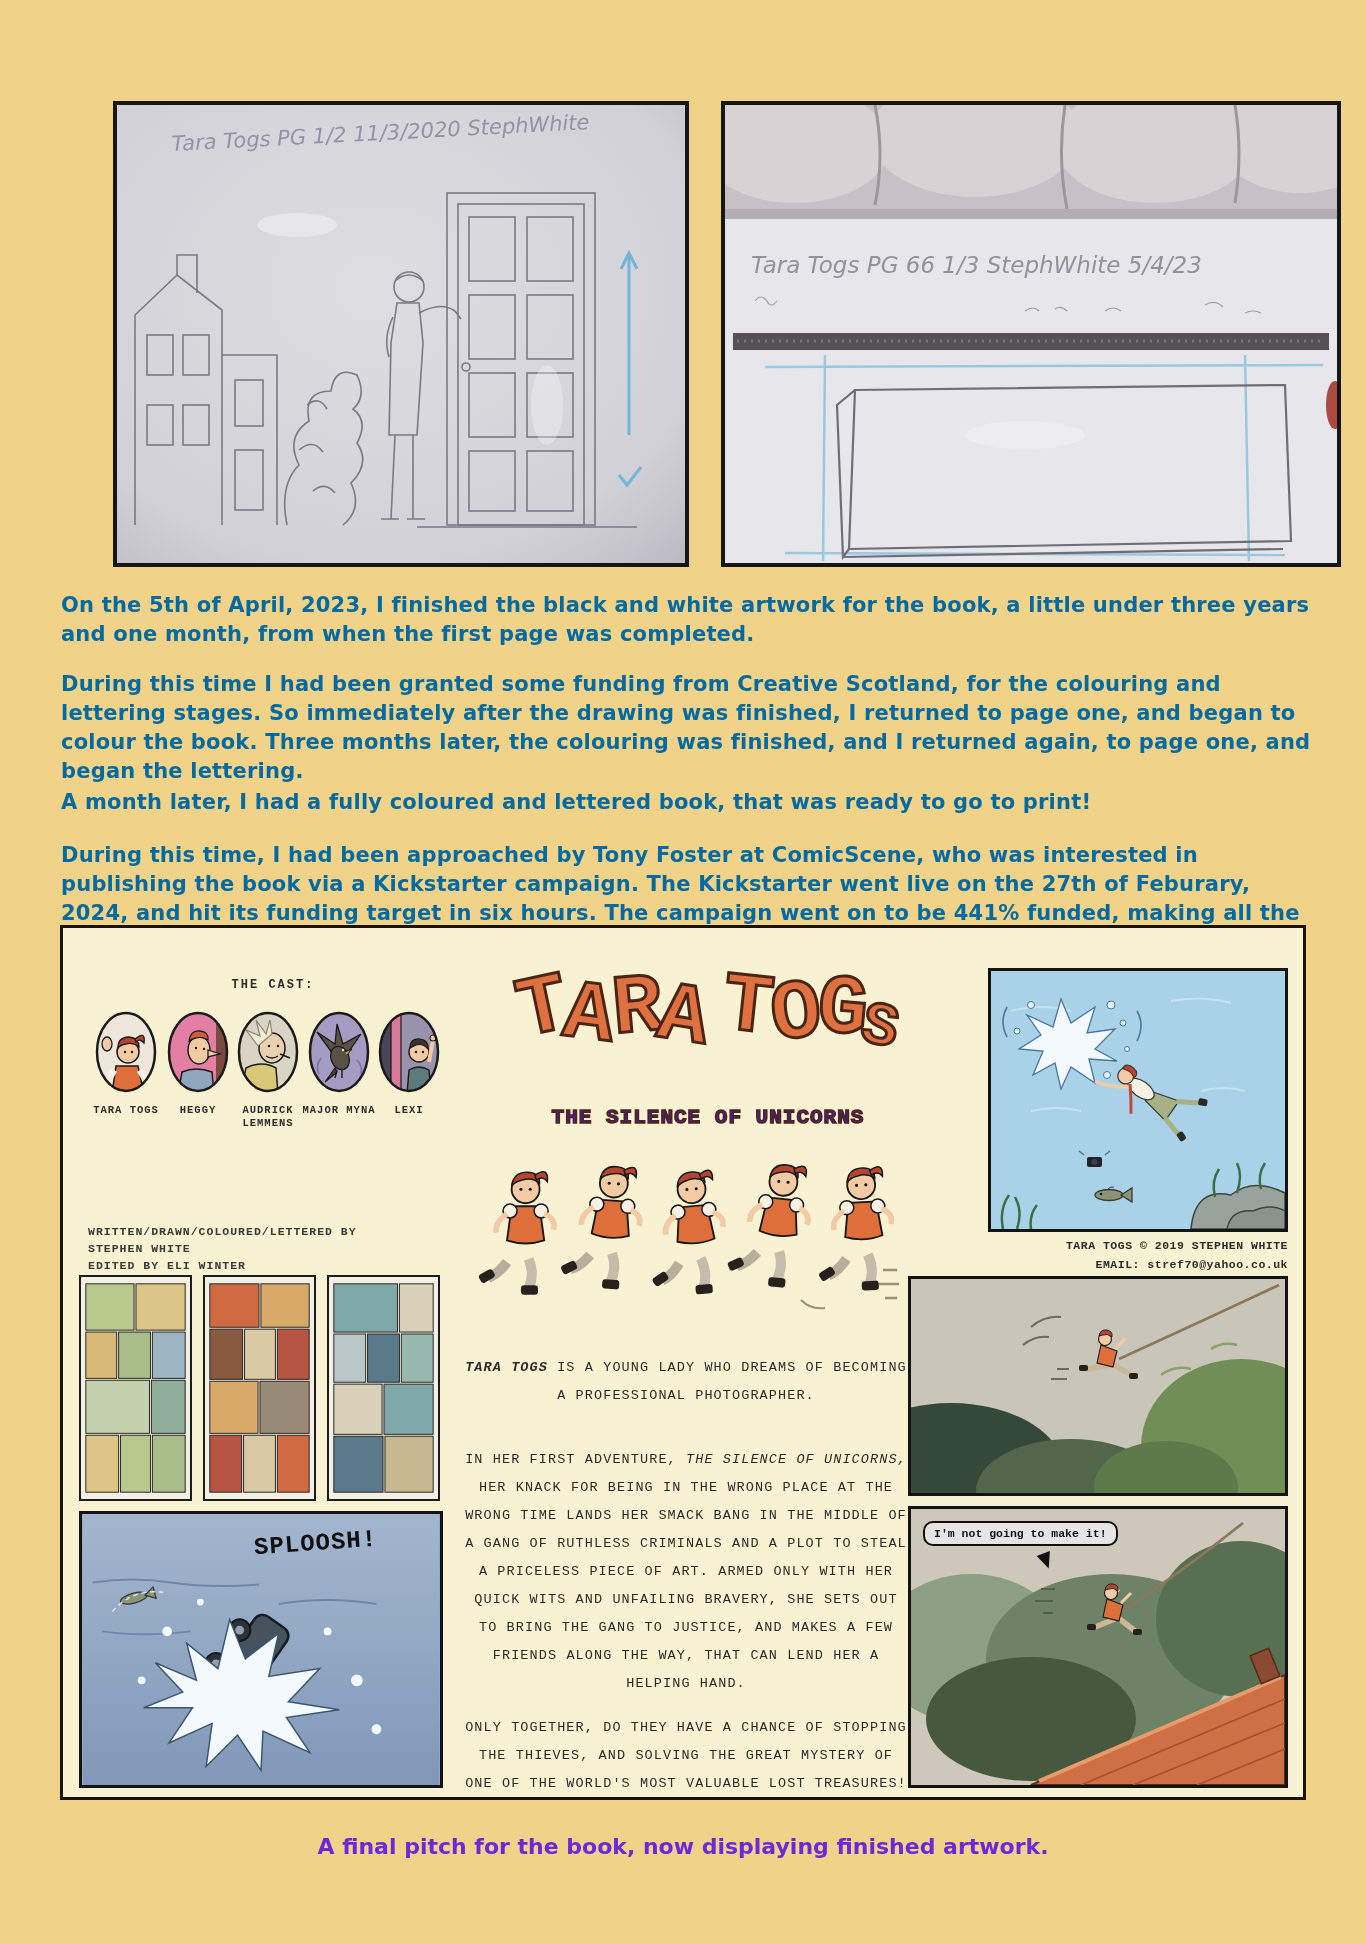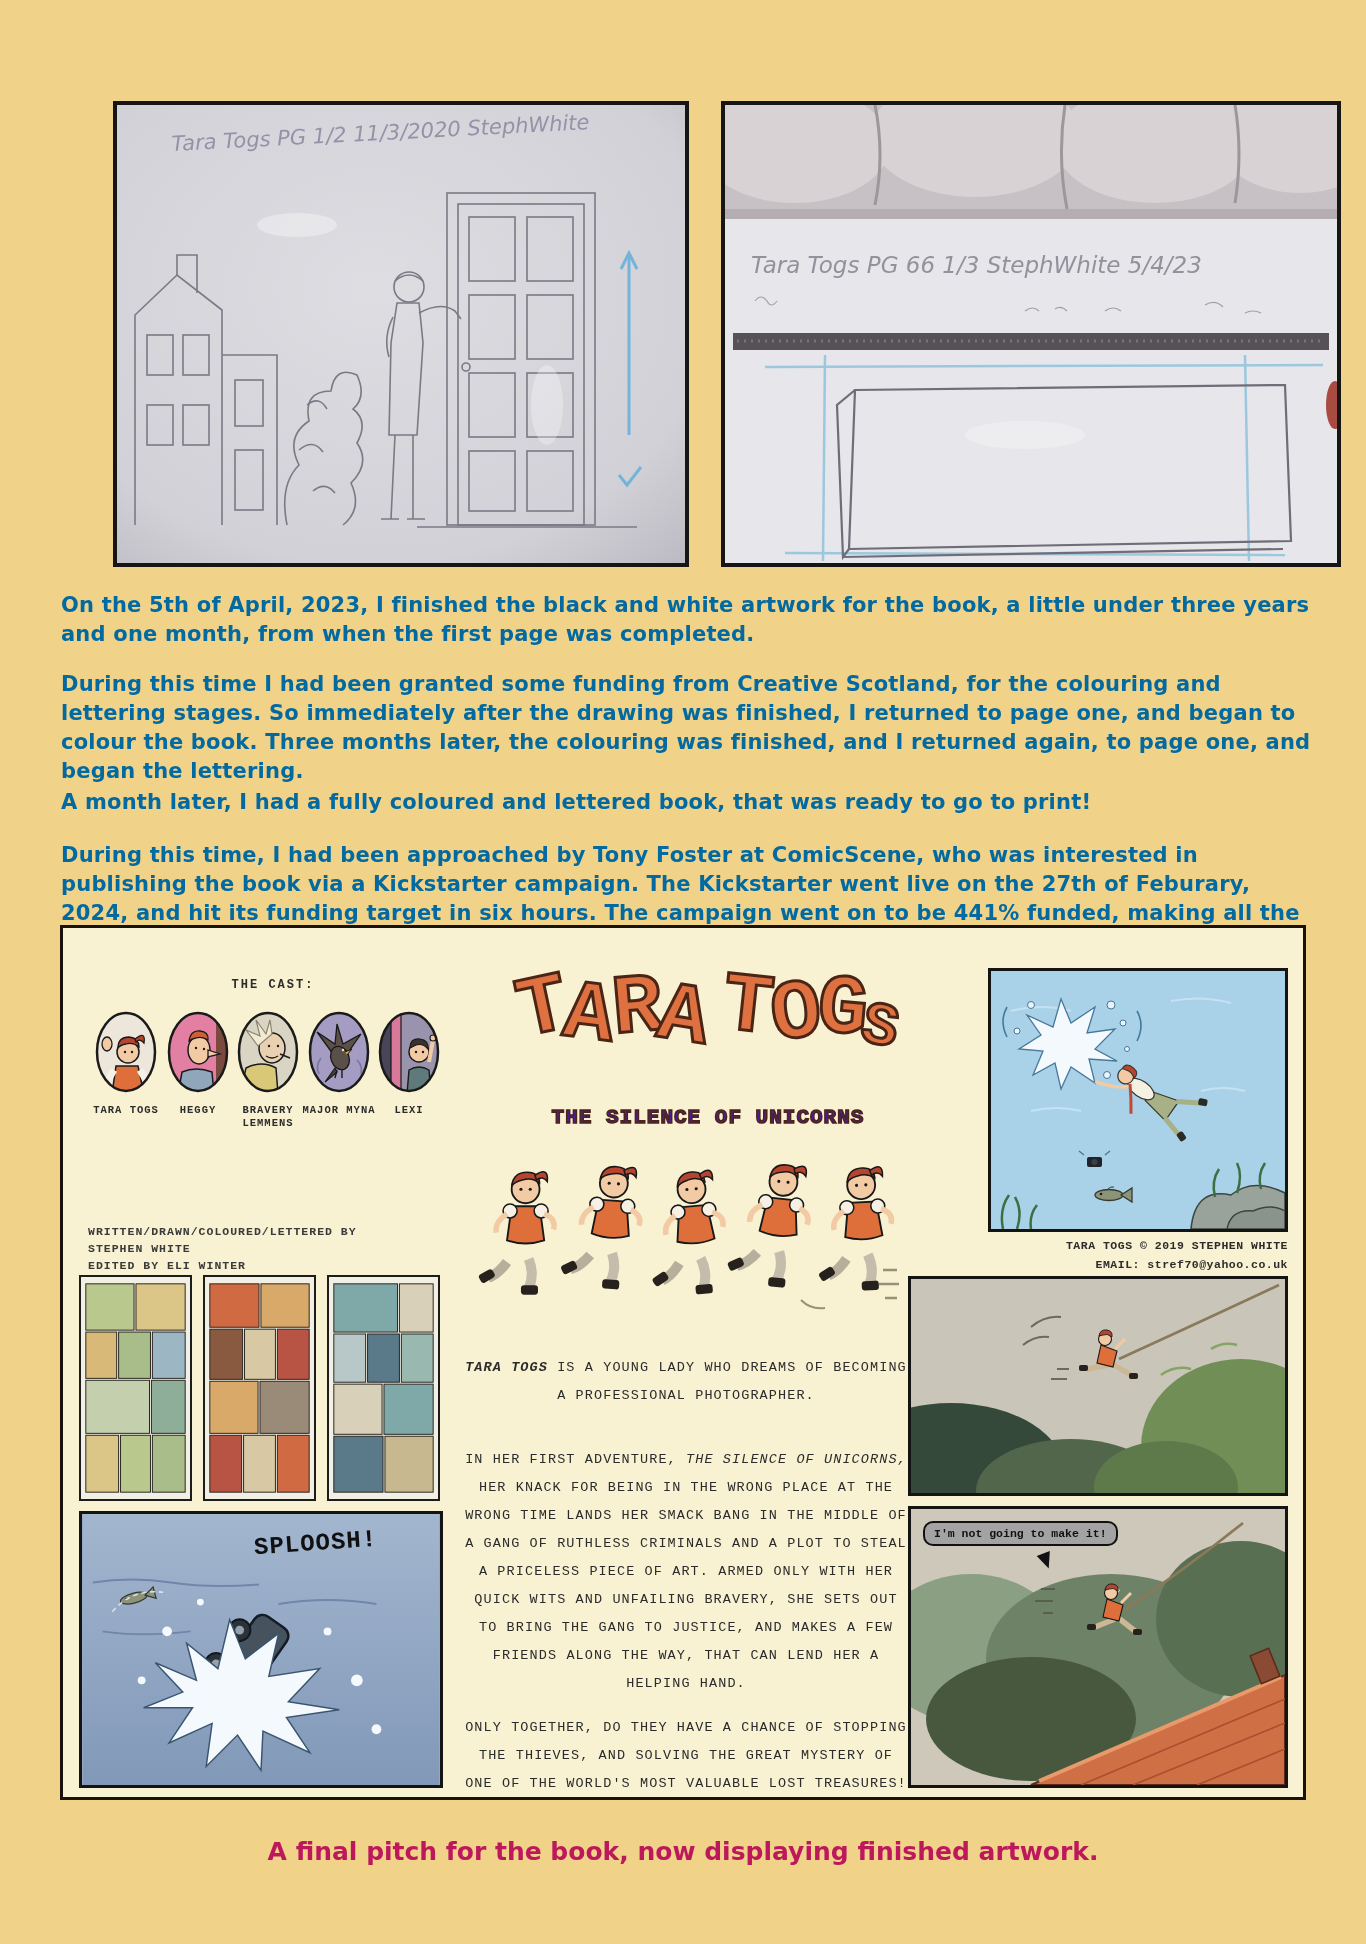--- a/index.html
+++ b/index.html
@@ -10,21 +10,21 @@
   .photo{position:absolute;border:4px solid #161616;background:#d6d5da;box-sizing:border-box;}
   #photoL{left:73px;top:85px;width:576px;height:466px;}
   #photoR{left:681px;top:85px;width:620px;height:466px;text-align:center;}
   .photo svg{display:block;width:100%;height:100%;}
 
   
   .para{position:absolute;left:61px;width:1254px;font-size:21px;line-height:29px;
         font-weight:bold;color:#0369a1;letter-spacing:.2px;}
   #p1{top:570px}#p2{top:649px}#p3{top:767px}#p4{top:820px}
   .caption{position:absolute;top:1812px;left:0;width:100%;text-align:center;
-        font-size:25px;font-weight:bold;color:#be185d;}
+        font-size:22px;font-weight:bold;color:#6d28d9;}
 
   
   .poster{position:absolute;left:60px;top:925px;width:1246px;height:875px;
         background:#f8f1d2;border:3px solid #19130b;box-sizing:border-box;font-family:Liberation Mono, monospace;}
 
   .cast-heading{position:absolute;left:20px;top:50px;width:380px;text-align:center;
         font-size:12px;font-weight:bold;letter-spacing:2px;color:#2c2c2c;}
   .oval{position:absolute;top:80px;width:64px;height:88px;}
   .oval svg{display:block;width:100%;height:100%;}
   #oval0{left:31px}#oval1{left:103px}#oval2{left:173px}#oval3{left:244px}#oval4{left:314px}
@@ -79,21 +79,21 @@
   .copyright{position:absolute;left:905px;top:308px;width:320px;text-align:right;
         font-size:11.5px;font-weight:bold;line-height:19px;letter-spacing:.5px;color:#2c2c2c;}
 
   .trees-panel{position:absolute;left:845px;top:348px;width:380px;height:220px;
         border:3px solid #141414;box-sizing:border-box;background:#c9c5b8;overflow:hidden;}
   .trees-panel svg{display:block;width:100%;height:100%;}
 
   .roof-panel{position:absolute;left:845px;top:578px;width:380px;height:282px;
         border:3px solid #141414;box-sizing:border-box;background:#cdc8ba;overflow:hidden;}
   .roof-panel svg{display:block;width:100%;height:100%;}
-  .bubble{position:absolute;left:12px;top:12px;background:#a3a3a3;border:2px solid #111;
+  .bubble{position:absolute;left:12px;top:12px;background:#e5e5e5;border:2px solid #111;
         border-radius:10px;padding:4px 9px;font-size:11.5px;font-weight:bold;color:#111;z-index:2;}
   .bubble-tail{position:absolute;left:128px;top:44px;width:0;height:0;z-index:1;
         border-left:7px solid transparent;border-right:7px solid transparent;
         border-top:16px solid #111;transform:rotate(-20deg);}
 </style>
 </head>
 <body>
 
 <div class="page">
 
@@ -303,21 +303,21 @@
           <circle cx="56" cy="28" r="3" fill="#f2cba4" stroke="#1a1a1a" stroke-width="1.1"></circle>
           <circle cx="39" cy="42" r="1.2" fill="#1a1a1a"></circle>
             <circle cx="46" cy="42" r="1.2" fill="#1a1a1a"></circle>
         </g>
         <ellipse cx="32" cy="42" rx="29" ry="39" fill="none" stroke="#1a1a1a" stroke-width="2.5"></ellipse>
       </svg>
     </div>
 
     <div class="cast-name" id="name0">TARA TOGS</div>
     <div class="cast-name" id="name1">HEGGY</div>
-    <div class="cast-name" id="name2">BRAVERY LEMMENS</div>
+    <div class="cast-name" id="name2">AUDRICK LEMMENS</div>
     <div class="cast-name" id="name3">MAJOR MYNA</div>
     <div class="cast-name" id="name4">LEXI</div>
 
     <div class="credits">
       <div>WRITTEN/DRAWN/COLOURED/LETTERED BY</div>
       <div>STEPHEN WHITE</div>
       <div>EDITED BY ELI WINTER</div>
     </div>
 
     <div class="thumb" id="thumbA">

